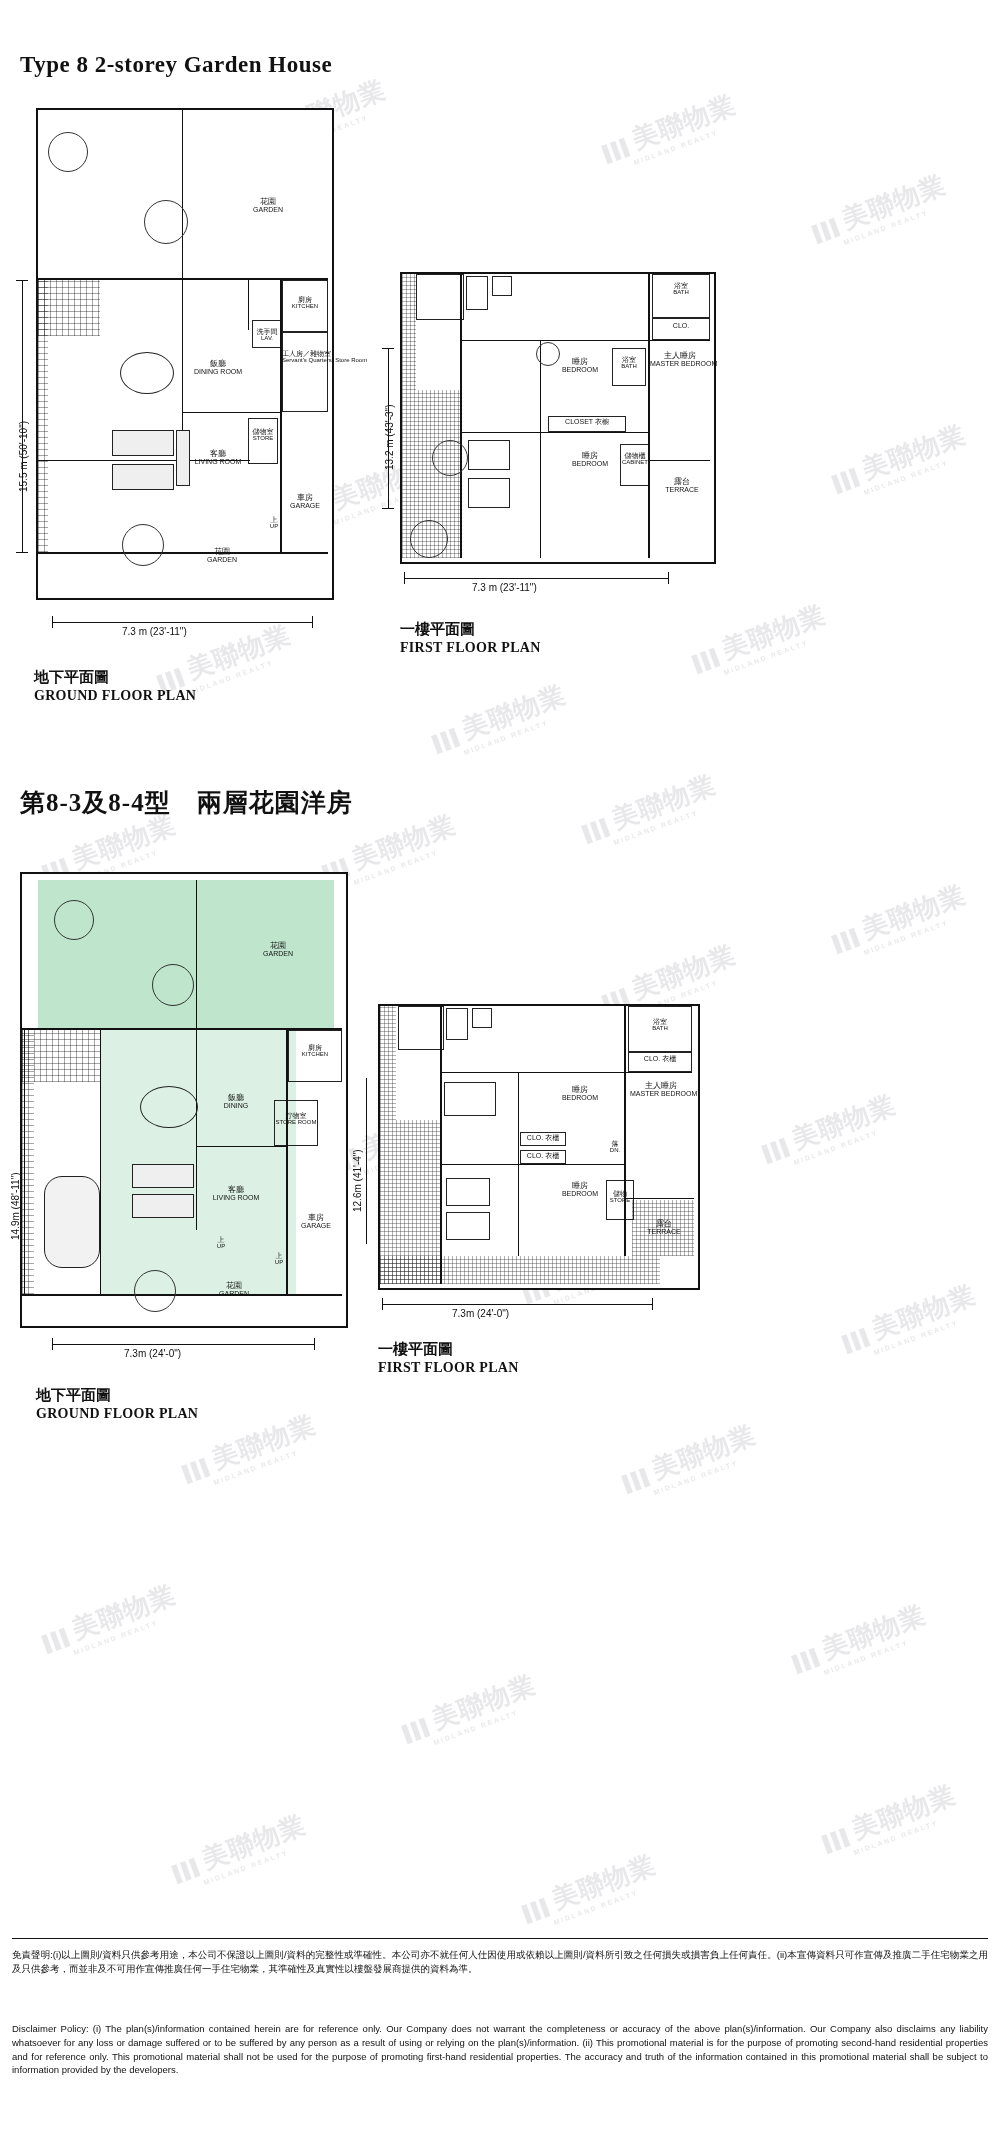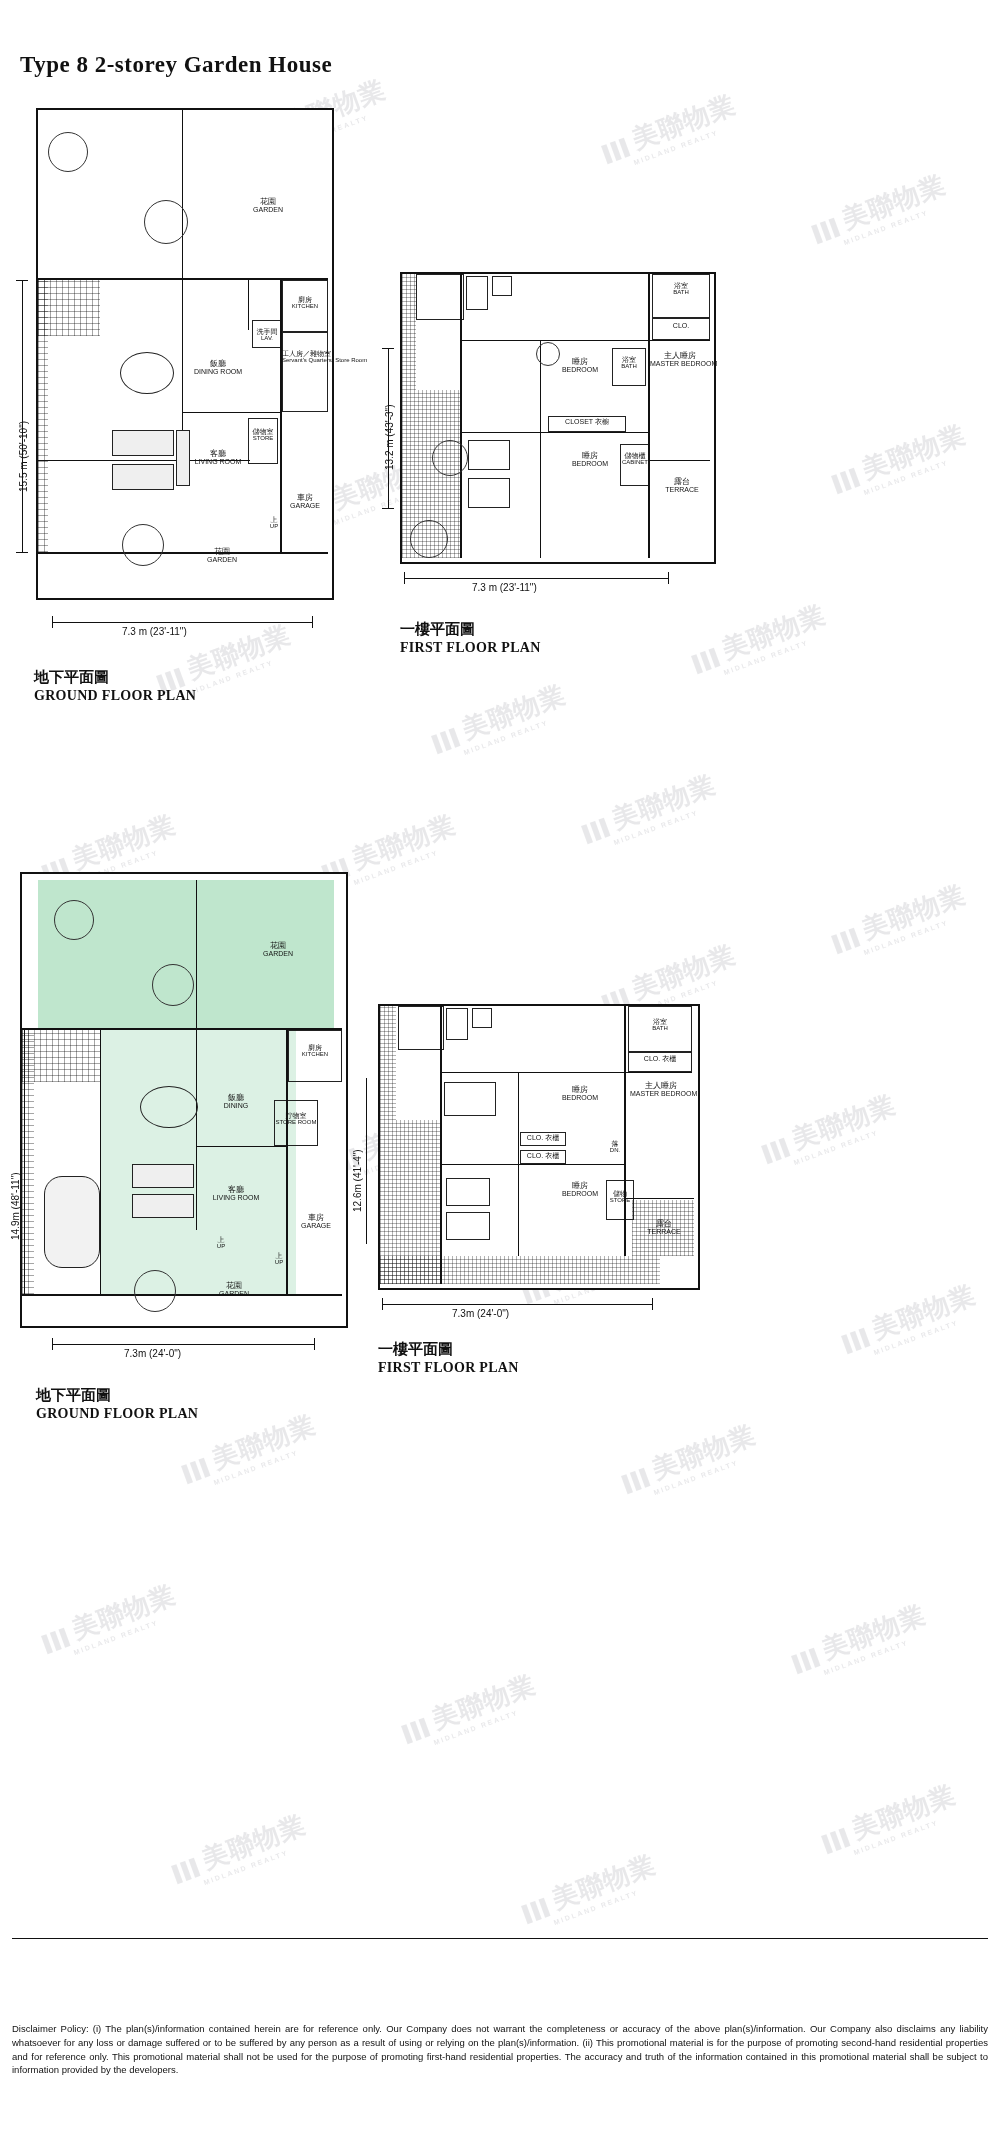--- a/index.html
+++ b/index.html
@@ -417,20 +417,21 @@
 
     <div class="dimh" style="left:404px;top:578px;width:264px;"></div>
     <div class="dimv" style="left:404px;top:572px;height:12px;"></div>
     <div class="dimv" style="left:668px;top:572px;height:12px;"></div>
     <div class="dimtxt" style="left:468px;top:582px;background:#fff;padding:0 4px;">7.3 m (23'-11")</div>
 
     <div class="plan-cap-cn" style="position:absolute;left:400px;top:620px;">一樓平面圖</div>
     <div class="plan-cap-en" style="position:absolute;left:400px;top:640px;">FIRST FLOOR PLAN</div>
   </div>
 
+  <div class="title-cn" style="position:absolute;left:20px;top:786px;">第8-3及8-4型　兩層花園洋房</div>
 
   <div>
     <div class="grey" style="left:20px;top:872px;width:324px;height:452px;"></div>
     <div class="planbox" style="left:20px;top:872px;width:324px;height:452px;"></div>
 
     <div class="green" style="left:38px;top:880px;width:296px;height:148px;"></div>
     <div class="green" style="left:100px;top:1030px;width:196px;height:264px;opacity:.55;"></div>
     <div class="wallv" style="left:196px;top:880px;width:1px;height:148px;"></div>
     <div class="wallh" style="left:22px;top:1028px;width:320px;height:2px;"></div>
 
@@ -591,17 +592,20 @@
     <div class="dimh" style="left:382px;top:1304px;width:270px;"></div>
     <div class="dimv" style="left:382px;top:1298px;height:12px;"></div>
     <div class="dimv" style="left:652px;top:1298px;height:12px;"></div>
     <div class="dimtxt" style="left:448px;top:1308px;background:#fff;padding:0 4px;">7.3m (24'-0")</div>
 
     <div class="plan-cap-cn" style="position:absolute;left:378px;top:1340px;">一樓平面圖</div>
     <div class="plan-cap-en" style="position:absolute;left:378px;top:1360px;">FIRST FLOOR PLAN</div>
   </div>
 
   <div class="hr" style="left:12px;top:1938px;width:976px;"></div>
+  <div class="disclaimer" style="top:1948px;">
+    <p>免責聲明:(i)以上圖則/資料只供參考用途，本公司不保證以上圖則/資料的完整性或準確性。本公司亦不就任何人仕因使用或依賴以上圖則/資料所引致之任何損失或損害負上任何責任。(ii)本宣傳資料只可作宣傳及推廣二手住宅物業之用及只供參考，而並非及不可用作宣傳推廣任何一手住宅物業，其準確性及真實性以樓盤發展商提供的資料為準。</p>
+  </div>
   <div class="disclaimer" style="top:2022px;">
     <p>Disclaimer Policy: (i) The plan(s)/information contained herein are for reference only. Our Company does not warrant the completeness or accuracy of the above plan(s)/information. Our Company also disclaims any liability whatsoever for any loss or damage suffered or to be suffered by any person as a result of using or relying on the plan(s)/information. (ii) This promotional material is for the purpose of promoting second-hand residential properties and for reference only. This promotional material shall not be used for the purpose of promoting first-hand residential properties. The accuracy and truth of the information contained in this promotional material shall be subject to information provided by the developers.</p>
   </div>
 
 </div>
 
 </body></html>

